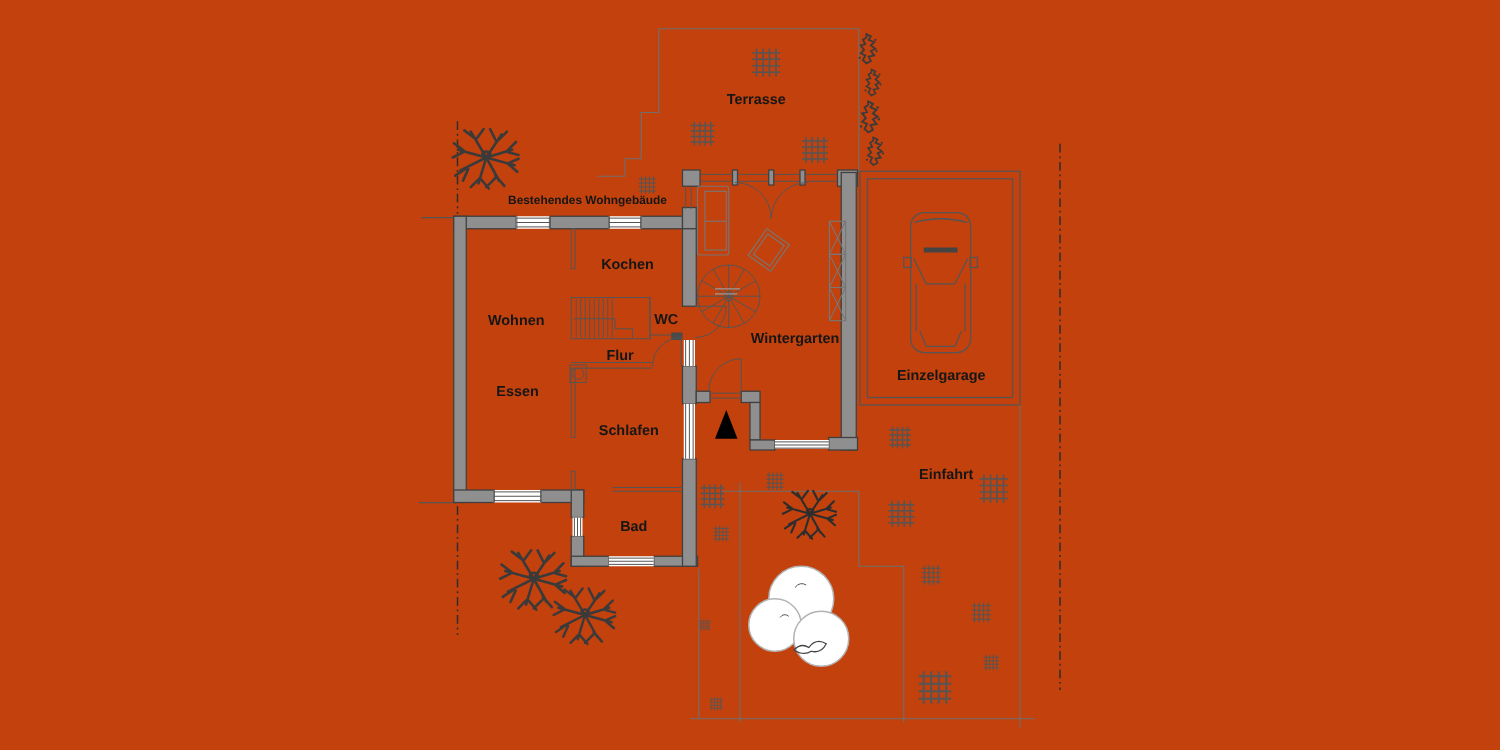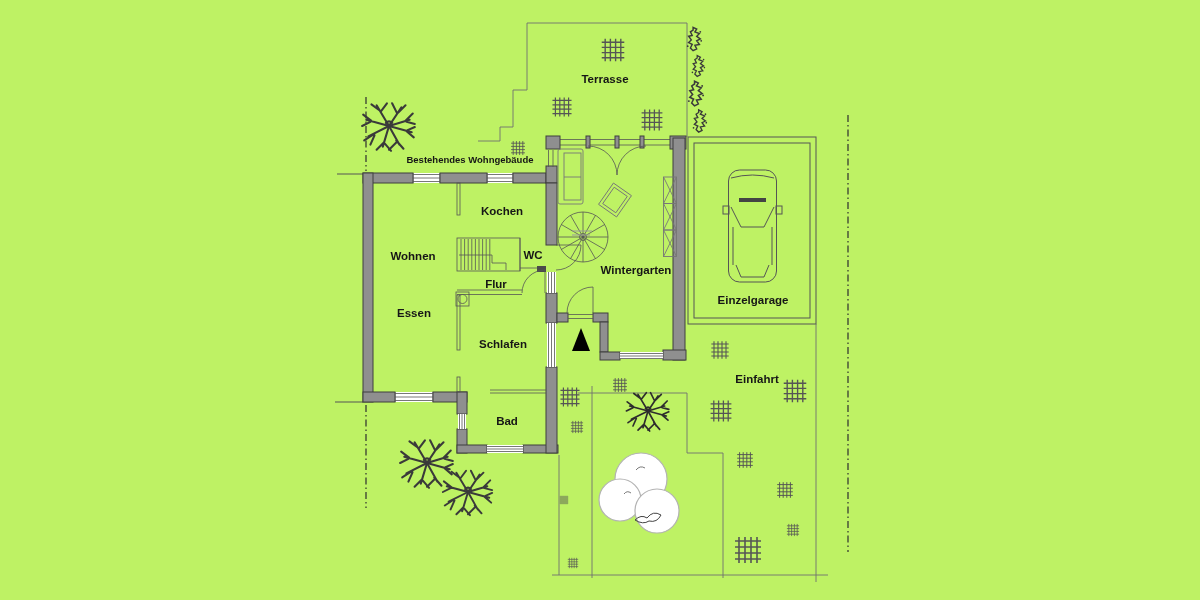--- a/index.html
+++ b/index.html
@@ -1,16 +1,16 @@
 <!DOCTYPE html>
 <html><head>
 <meta charset="utf-8">
 <style>
   html,body{margin:0;padding:0;background:#ffffff;}
-  .stage{position:relative;width:1200px;height:600px;background:#bef264;overflow:hidden;}
+  .stage{position:relative;width:1200px;height:600px;background:#c2410c;overflow:hidden;}
   svg{display:block;}
   .wall{fill:#8f8f8f;stroke:#3f3f3f;stroke-width:1;}
   .thin{fill:none;stroke:#555;stroke-width:1;}
   .thin8{fill:none;stroke:#555;stroke-width:.8;}
   .site{fill:none;stroke:#6f6f6f;stroke-width:.9;}
   .win{fill:#fff;stroke:none;}
   .winl{fill:none;stroke:#555;stroke-width:.8;}
   .dash{fill:none;stroke:#2e2e2e;stroke-width:1.2;stroke-dasharray:7 3 1.5 3;}
   .lbl{font-family:"Liberation Sans",sans-serif;font-weight:700;font-size:11.5px;fill:#161616;text-anchor:middle;}
   .lblsm{font-family:"Liberation Sans",sans-serif;font-weight:700;font-size:9.5px;fill:#161616;text-anchor:middle;}

